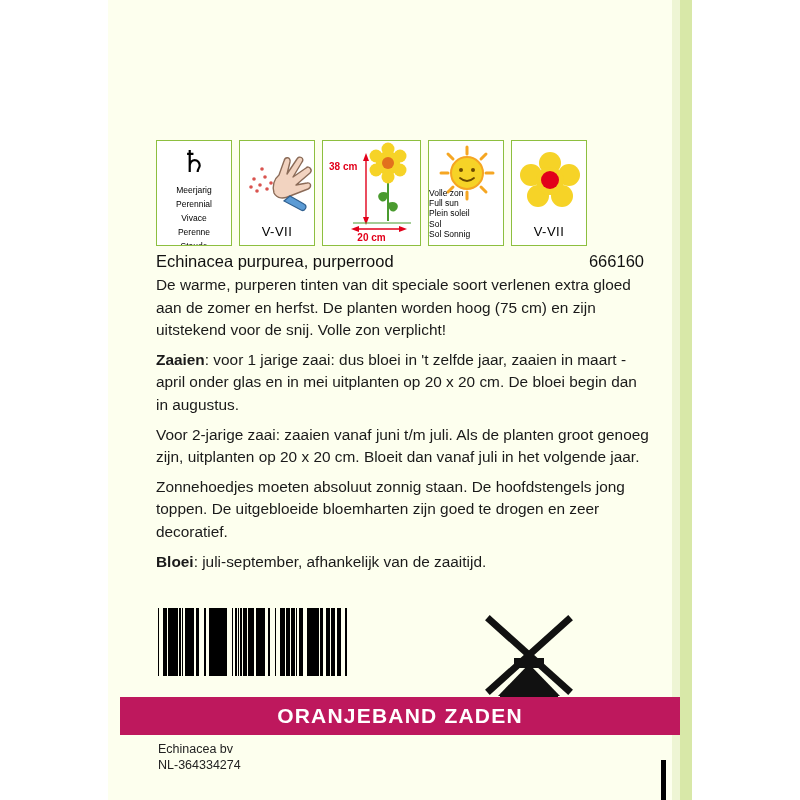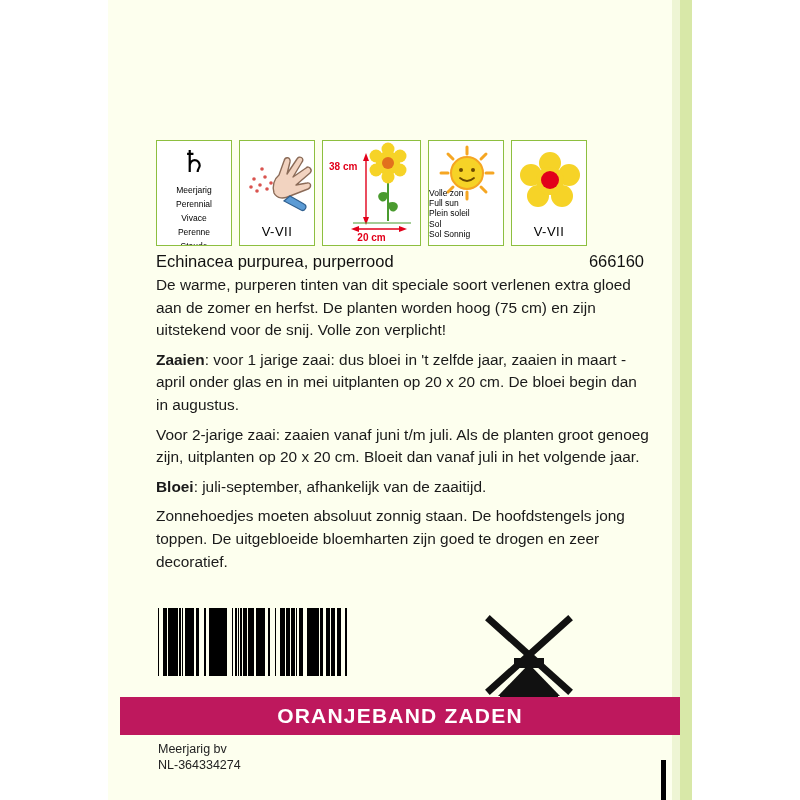--- a/index.html
+++ b/index.html
@@ -381,22 +381,22 @@
 
 <div class="title-row">
   <div>Echinacea purpurea, purperrood</div>
   <div class="code">666160</div>
 </div>
 
 <div class="body-text">
   <p>De warme, purperen tinten van dit speciale soort verlenen extra gloed aan de zomer en herfst. De planten worden hoog (75 cm) en zijn uitstekend voor de snij. Volle zon verplicht!</p>
   <p><b>Zaaien</b><span>: voor 1 jarige zaai: dus bloei in 't zelfde jaar, zaaien in maart -april onder glas en in mei uitplanten op 20 x 20 cm. De bloei begin dan in augustus.</span></p>
   <p>Voor 2-jarige zaai: zaaien vanaf juni t/m juli. Als de planten groot genoeg zijn, uitplanten op 20 x 20 cm. Bloeit dan vanaf juli in het volgende jaar.</p>
+  <p>Zonnehoedjes moeten absoluut zonnig staan. De hoofdstengels jong toppen. De uitgebloeide bloemharten zijn goed te drogen en zeer decoratief.</p>
   <p><b>Bloei</b><span>: juli-september, afhankelijk van de zaaitijd.</span></p>
-  <p>Zonnehoedjes moeten absoluut zonnig staan. De hoofdstengels jong toppen. De uitgebloeide bloemharten zijn goed te drogen en zeer decoratief.</p>
 </div>
 
 <div class="barcode-area">
   <div class="barcode-bars" id="bars">
       <i style="left: 0px; width: 1.4px;"></i>
       <i style="left: 4.8px; width: 4.2px;"></i>
       <i style="left: 9.6px; width: 1.4px;"></i>
       <i style="left: 11.2px; width: 2.6px;"></i>
       <i style="left: 14.4px; width: 1.4px;"></i>
       <i style="left: 16px; width: 4.2px;"></i>
@@ -458,16 +458,16 @@
   </g>
   <rect x="44" y="46" width="30" height="10" fill="#111"></rect>
   <polygon points="59,52 28,84 90,84" fill="#111"></polygon>
   <rect x="30" y="82" width="58" height="38" fill="#111"></rect>
 </svg>
 <div class="orange-band">
   <span>ORANJEBAND ZADEN</span>
 </div>
 
 <div class="address">
-  <div>Meerjarig bv</div>
+  <div>Echinacea bv</div>
   <div>NL-364334274</div>
 </div>
 <div class="tick"></div>
 
 </body></html>

